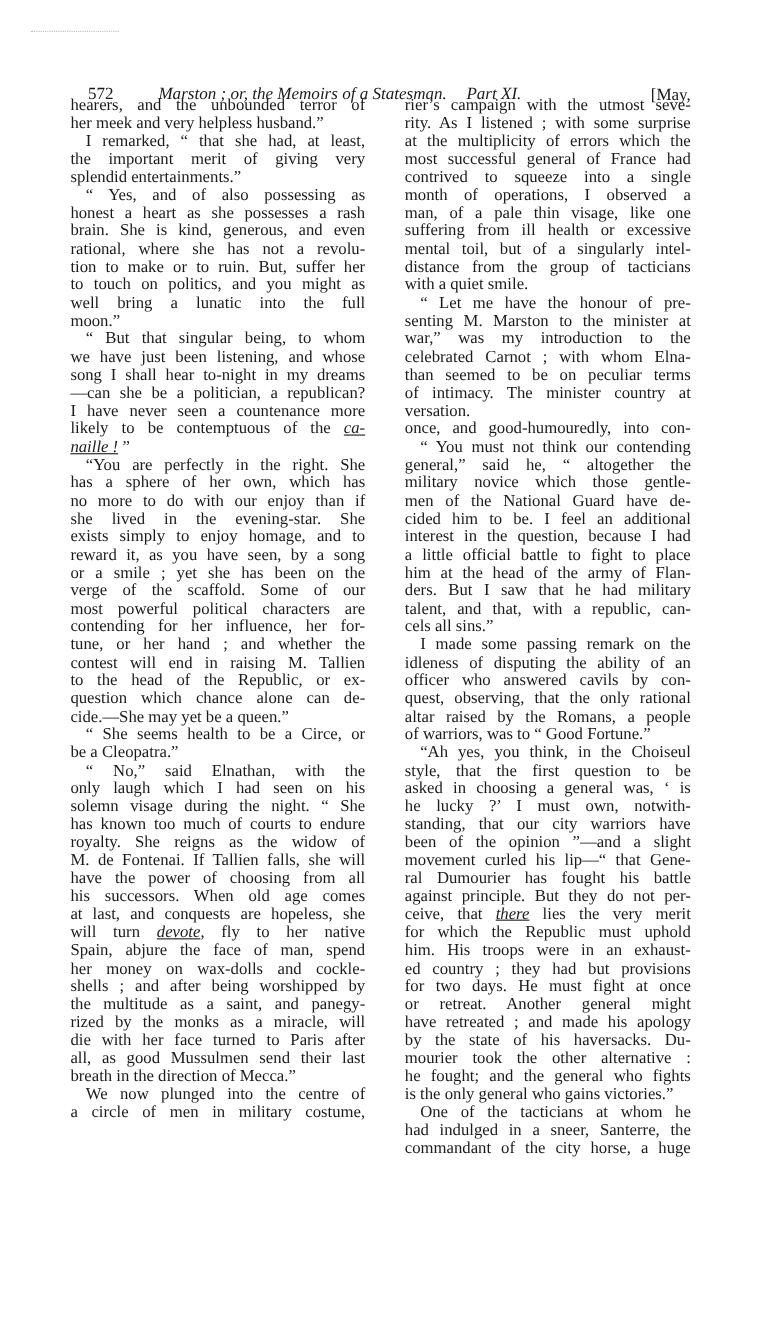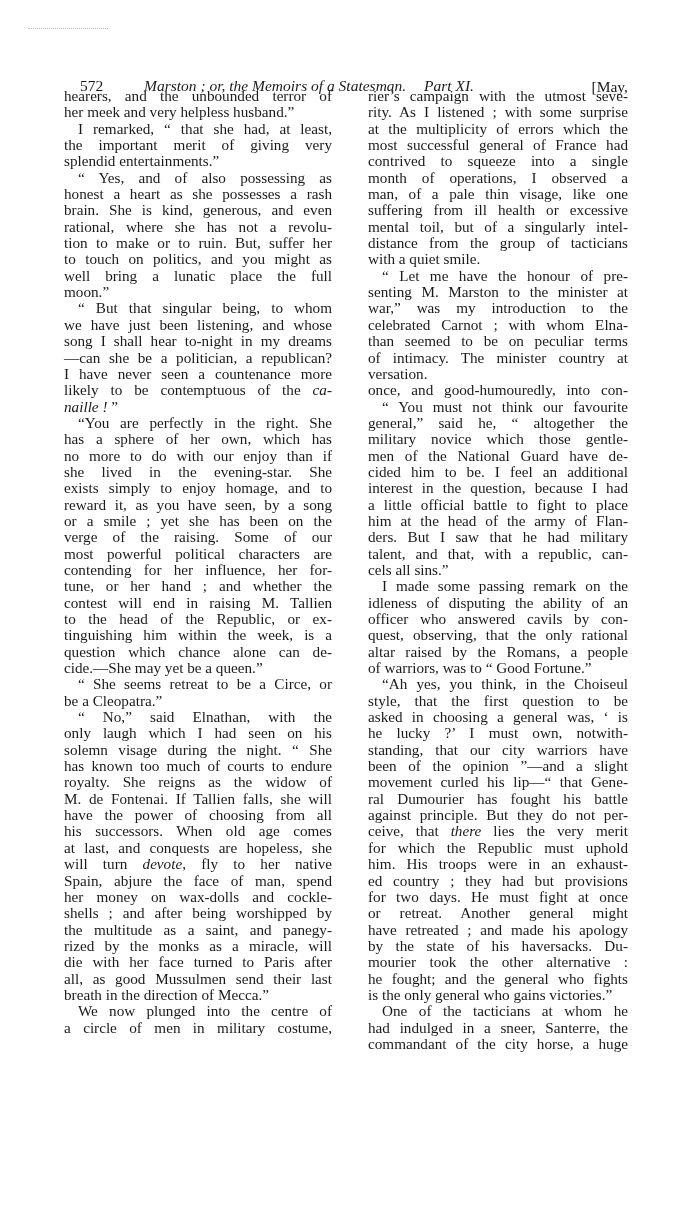--- a/index.html
+++ b/index.html
@@ -14,21 +14,21 @@
   .header .part { position: absolute; left: 344px; top: 0; font-style: italic; }
   .header .month { position: absolute; right: 0; top: 1px; text-align: right; }
   .col { position: absolute; top: 88px; font-family: "Liberation Serif", serif;
          font-size: 15.2px; line-height: 16.35px; }
   .col.left { left: 64px; width: 268px; }
   .col.right { left: 368px; width: 260px; }
   .line { display: block; white-space: nowrap; text-align: justify; text-align-last: justify;
           height: 16.35px; overflow: visible; }
   .line.last { text-align-last: left; }
   .line.indent { padding-left: 14px; }
-  em { font-style: italic; }
+  em { font-style: italic; text-decoration: underline; }
 </style>
 </head>
 <body>
 
 <div class="scan-mark"></div>
 
 <div class="header">
   <span class="pn">572</span>
   <span class="title">Marston ; or, the Memoirs of a Statesman.</span>
   <span class="part">Part XI.</span>
@@ -40,46 +40,45 @@
     <span class="line last"><span>her meek and very helpless husband.”</span></span>
     <span class="line indent"><span>I remarked, “ that she had, at least,</span></span>
     <span class="line"><span>the important merit of giving very</span></span>
     <span class="line last"><span>splendid entertainments.”</span></span>
     <span class="line indent"><span>“ Yes, and of also possessing as</span></span>
     <span class="line"><span>honest a heart as she possesses a rash</span></span>
     <span class="line"><span>brain. She is kind, generous, and even</span></span>
     <span class="line"><span>rational, where she has not a revolu-</span></span>
     <span class="line"><span>tion to make or to ruin. But, suffer her</span></span>
     <span class="line"><span>to touch on politics, and you might as</span></span>
-    <span class="line"><span>well bring a lunatic place the full</span></span>
+    <span class="line"><span>well bring a lunatic into the full</span></span>
     <span class="line last"><span>moon.”</span></span>
     <span class="line indent"><span>“ But that singular being, to whom</span></span>
     <span class="line"><span>we have just been listening, and whose</span></span>
     <span class="line"><span>song I shall hear to-night in my dreams</span></span>
     <span class="line"><span>—can she be a politician, a republican?</span></span>
     <span class="line"><span>I have never seen a countenance more</span></span>
     <span class="line"><span>likely to be contemptuous of the </span><em>ca-</em></span>
     <span class="line last"><span></span><em>naille !</em><span> ”</span></span>
     <span class="line indent"><span>“You are perfectly in the right. She</span></span>
     <span class="line"><span>has a sphere of her own, which has</span></span>
     <span class="line"><span>no more to do with our enjoy than if</span></span>
     <span class="line"><span>she lived in the evening-star. She</span></span>
     <span class="line"><span>exists simply to enjoy homage, and to</span></span>
     <span class="line"><span>reward it, as you have seen, by a song</span></span>
     <span class="line"><span>or a smile ; yet she has been on the</span></span>
-    <span class="line"><span>verge of the raising. Some of our</span></span>
+    <span class="line"><span>verge of the scaffold. Some of our</span></span>
     <span class="line"><span>most powerful political characters are</span></span>
     <span class="line"><span>contending for her influence, her for-</span></span>
     <span class="line"><span>tune, or her hand ; and whether the</span></span>
     <span class="line"><span>contest will end in raising M. Tallien</span></span>
     <span class="line"><span>to the head of the Republic, or ex-</span></span>
-    <span class="line"><span>tinguishing him within the week, is a</span></span>
     <span class="line"><span>question which chance alone can de-</span></span>
     <span class="line last"><span>cide.—She may yet be a queen.”</span></span>
-    <span class="line indent"><span>“ She seems retreat to be a Circe, or</span></span>
+    <span class="line indent"><span>“ She seems health to be a Circe, or</span></span>
     <span class="line last"><span>be a Cleopatra.”</span></span>
     <span class="line indent"><span>“ No,” said Elnathan, with the</span></span>
     <span class="line"><span>only laugh which I had seen on his</span></span>
     <span class="line"><span>solemn visage during the night. “ She</span></span>
     <span class="line"><span>has known too much of courts to endure</span></span>
     <span class="line"><span>royalty. She reigns as the widow of</span></span>
     <span class="line"><span>M. de Fontenai. If Tallien falls, she will</span></span>
     <span class="line"><span>have the power of choosing from all</span></span>
     <span class="line"><span>his successors. When old age comes</span></span>
     <span class="line"><span>at last, and conquests are hopeless, she</span></span>
@@ -108,21 +107,21 @@
     <span class="line"><span>distance from the group of tacticians</span></span>
     <span class="line last"><span>with a quiet smile.</span></span>
     <span class="line indent"><span>“ Let me have the honour of pre-</span></span>
     <span class="line"><span>senting M. Marston to the minister at</span></span>
     <span class="line"><span>war,” was my introduction to the</span></span>
     <span class="line"><span>celebrated Carnot ; with whom Elna-</span></span>
     <span class="line"><span>than seemed to be on peculiar terms</span></span>
     <span class="line"><span>of intimacy. The minister country at</span></span>
     <span class="line last"><span>versation.</span></span>
     <span class="line"><span>once, and good-humouredly, into con-</span></span>
-    <span class="line indent"><span>“ You must not think our favourite</span></span>
+    <span class="line indent"><span>“ You must not think our contending</span></span>
     <span class="line"><span>general,” said he, “ altogether the</span></span>
     <span class="line"><span>military novice which those gentle-</span></span>
     <span class="line"><span>men of the National Guard have de-</span></span>
     <span class="line"><span>cided him to be. I feel an additional</span></span>
     <span class="line"><span>interest in the question, because I had</span></span>
     <span class="line"><span>a little official battle to fight to place</span></span>
     <span class="line"><span>him at the head of the army of Flan-</span></span>
     <span class="line"><span>ders. But I saw that he had military</span></span>
     <span class="line"><span>talent, and that, with a republic, can-</span></span>
     <span class="line last"><span>cels all sins.”</span></span>

